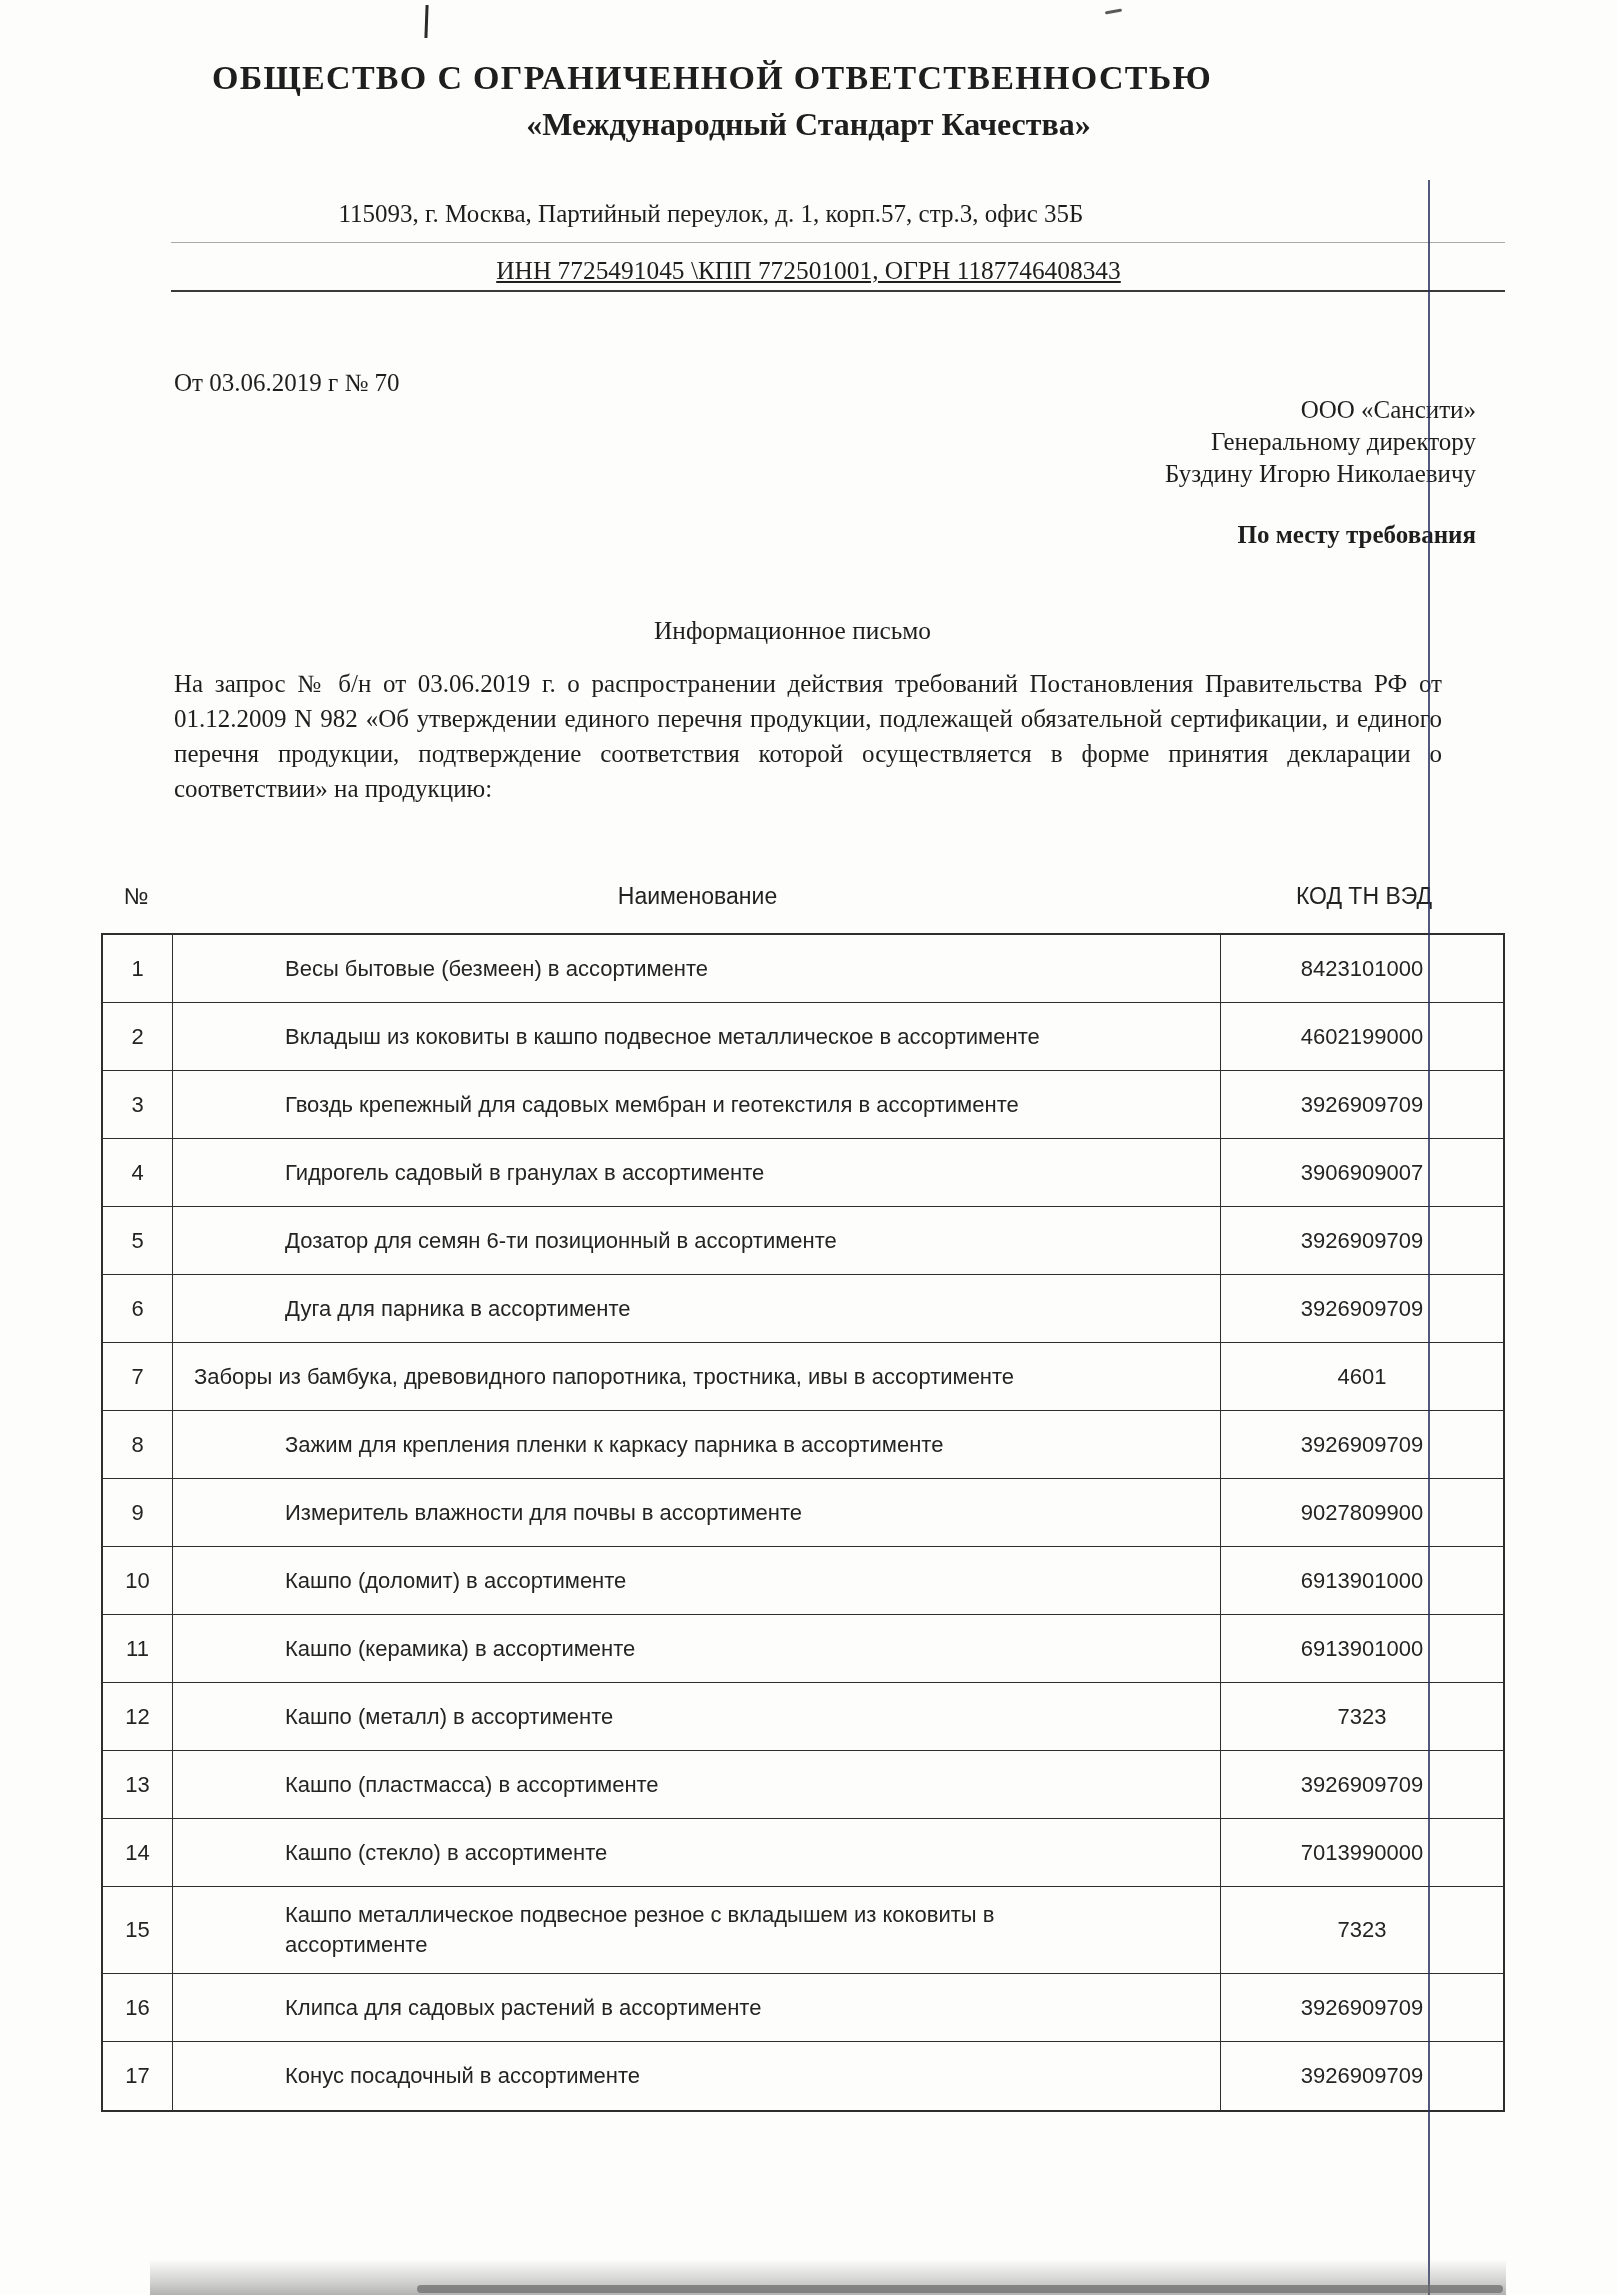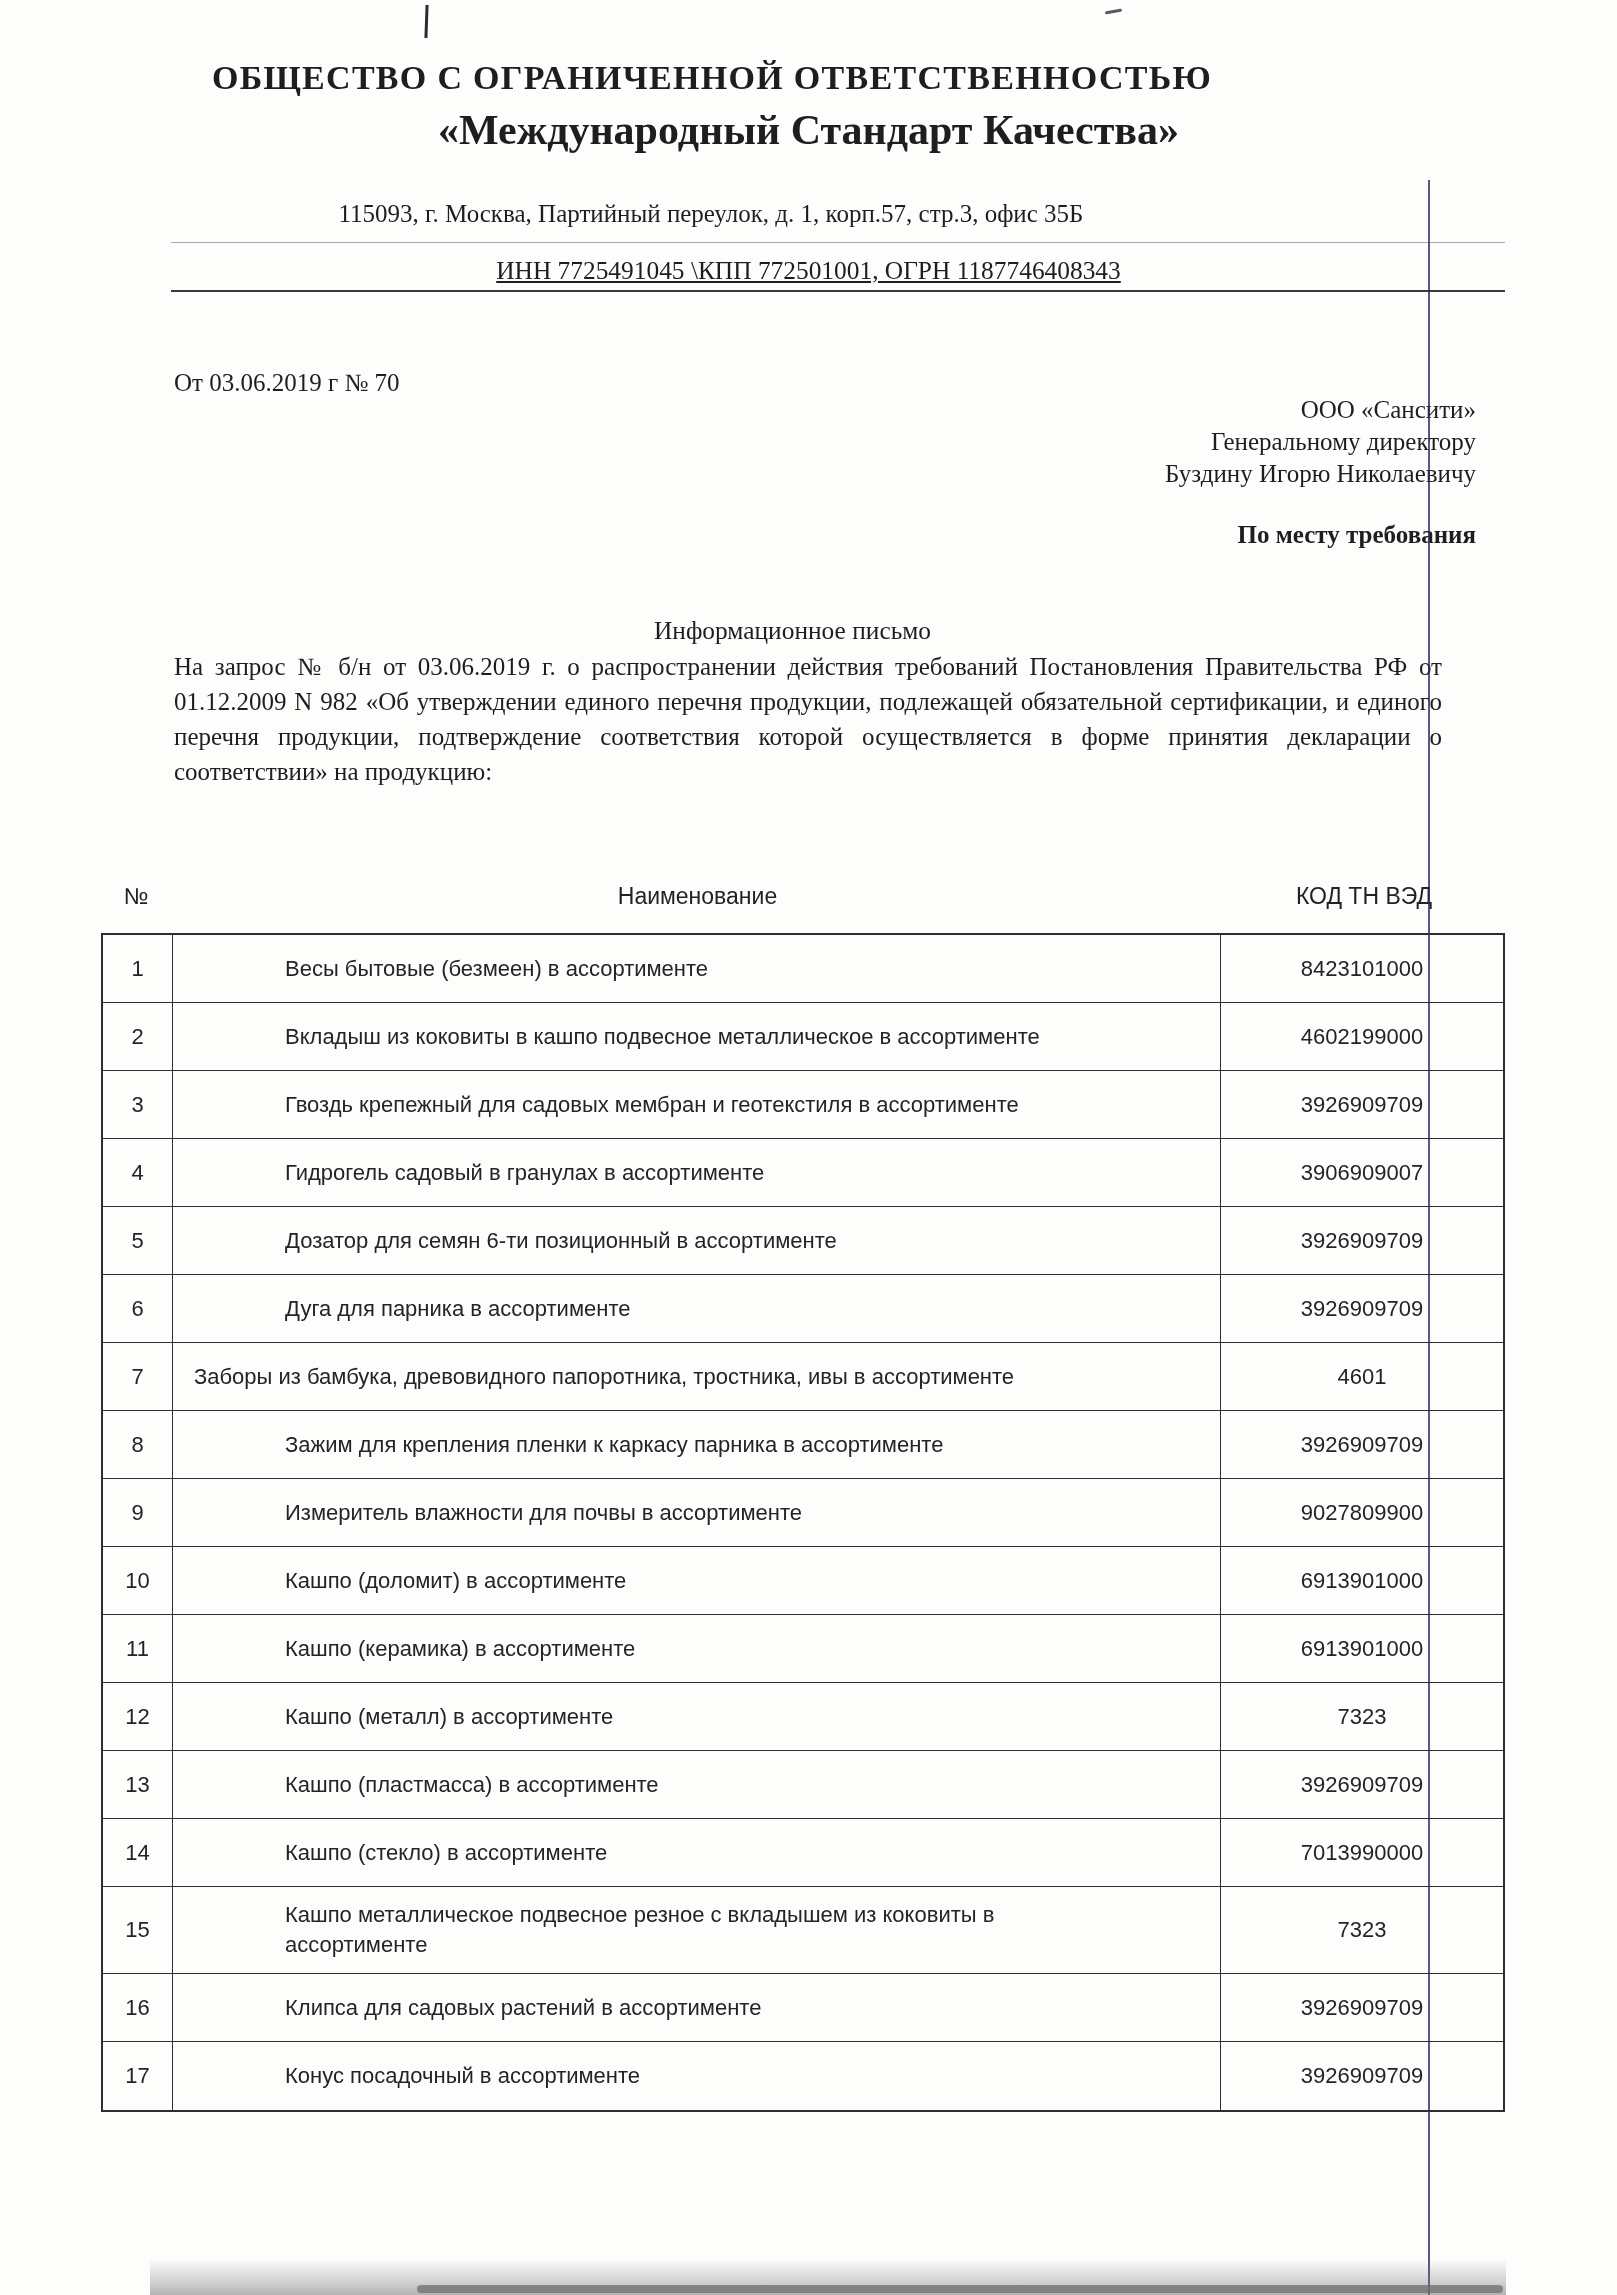--- a/index.html
+++ b/index.html
@@ -8,35 +8,35 @@
     background:#fdfdfc;color:#1e1e1e;
     font-family:"Liberation Serif","DejaVu Serif",serif;
     overflow:hidden;
   }
   .sheet{position:absolute;inset:0;}
 
   
   .org-type{position:absolute;top:59px;left:0;width:1424px;text-align:center;
     font-weight:bold;font-size:34px;letter-spacing:1.3px;}
   .org-name{position:absolute;top:106px;left:0;width:1617px;text-align:center;
-    font-weight:bold;font-size:42px;}
+    font-weight:bold;font-size:32px;}
   .address{position:absolute;top:200px;left:0;width:1422px;text-align:center;font-size:25px;}
   .rule-thin{position:absolute;top:242px;left:171px;width:1334px;height:1.3px;background:#a9a9a9;}
   .requisites{position:absolute;top:256px;left:0;width:1617px;text-align:center;font-size:25.4px;text-decoration:underline;}
   .rule-main{position:absolute;top:290px;left:171px;width:1334px;height:2px;background:#3a3a3a;}
 
   
   .outgoing{position:absolute;top:369px;left:174px;font-size:25px;}
   .recipient{position:absolute;top:394px;right:141px;text-align:right;
     font-size:25px;line-height:32px;}
   .delivery-note{margin-top:29px;font-weight:bold;}
 
   
   .subject{position:absolute;top:616px;left:0;width:1585px;text-align:center;font-size:25.4px;}
-  .body-text{position:absolute;top:649px;left:174px;width:1268px;
+  .body-text{position:absolute;top:666px;left:174px;width:1268px;
     font-size:25px;line-height:35px;text-align:justify;}
 
   
   .thead-num,.thead-name,.thead-code{position:absolute;top:883px;
     font-family:"Liberation Sans","DejaVu Sans",sans-serif;font-size:23px;color:#222;
     text-align:center;}
   .thead-num{left:101px;width:70px;}
   .thead-name{left:171px;width:1053px;}
   .thead-code{left:1223px;width:282px;}
 

